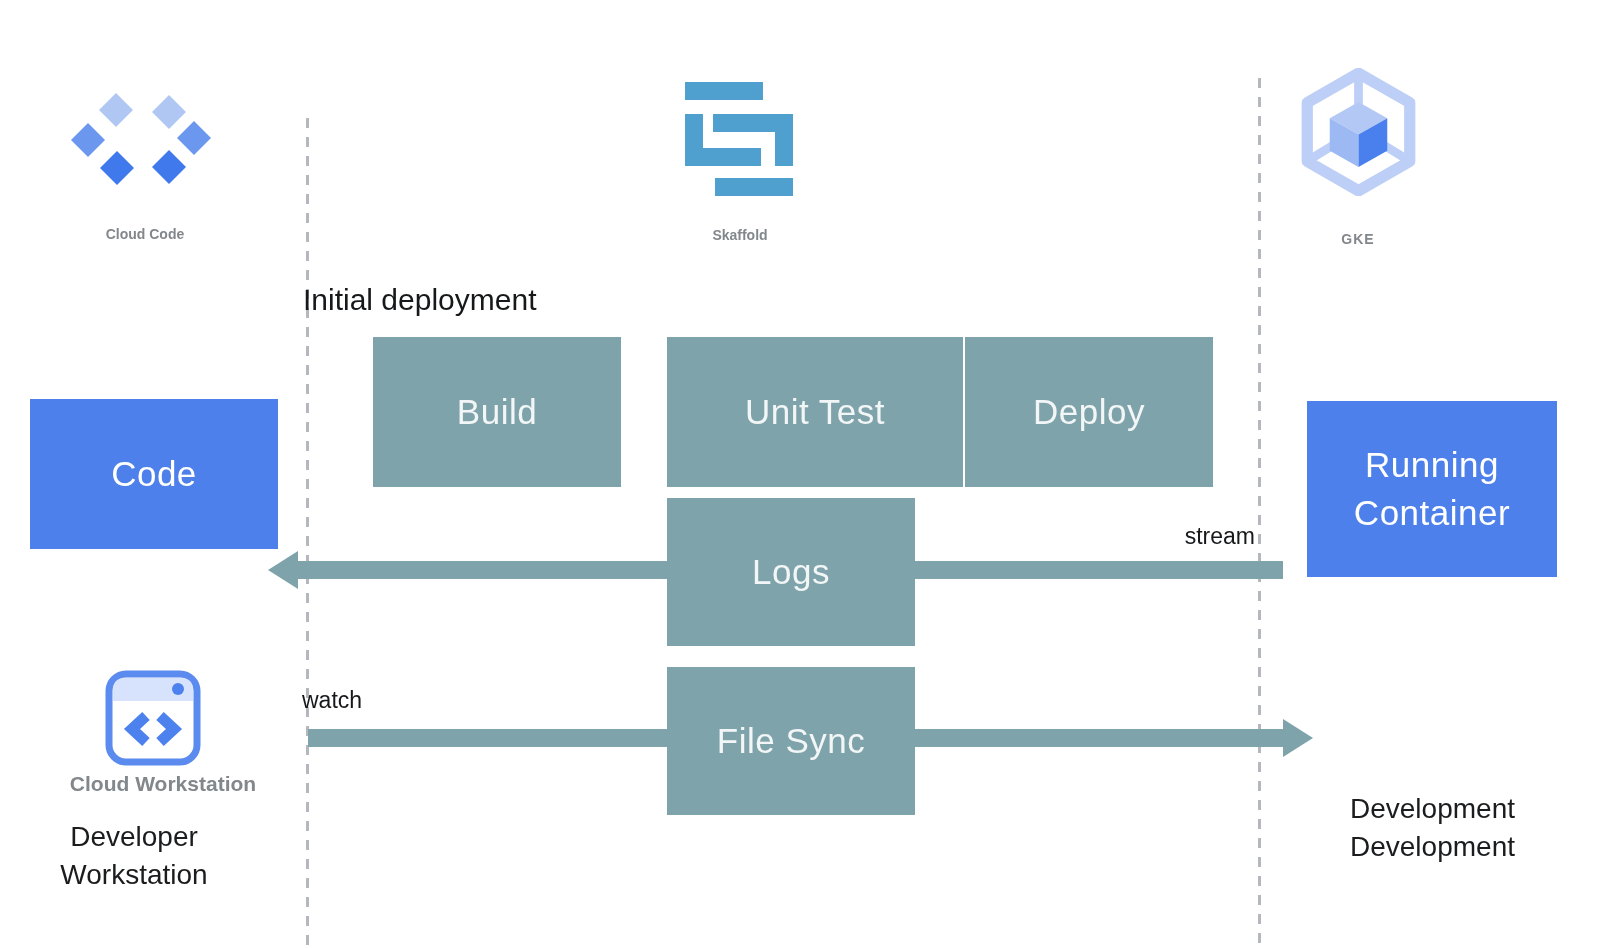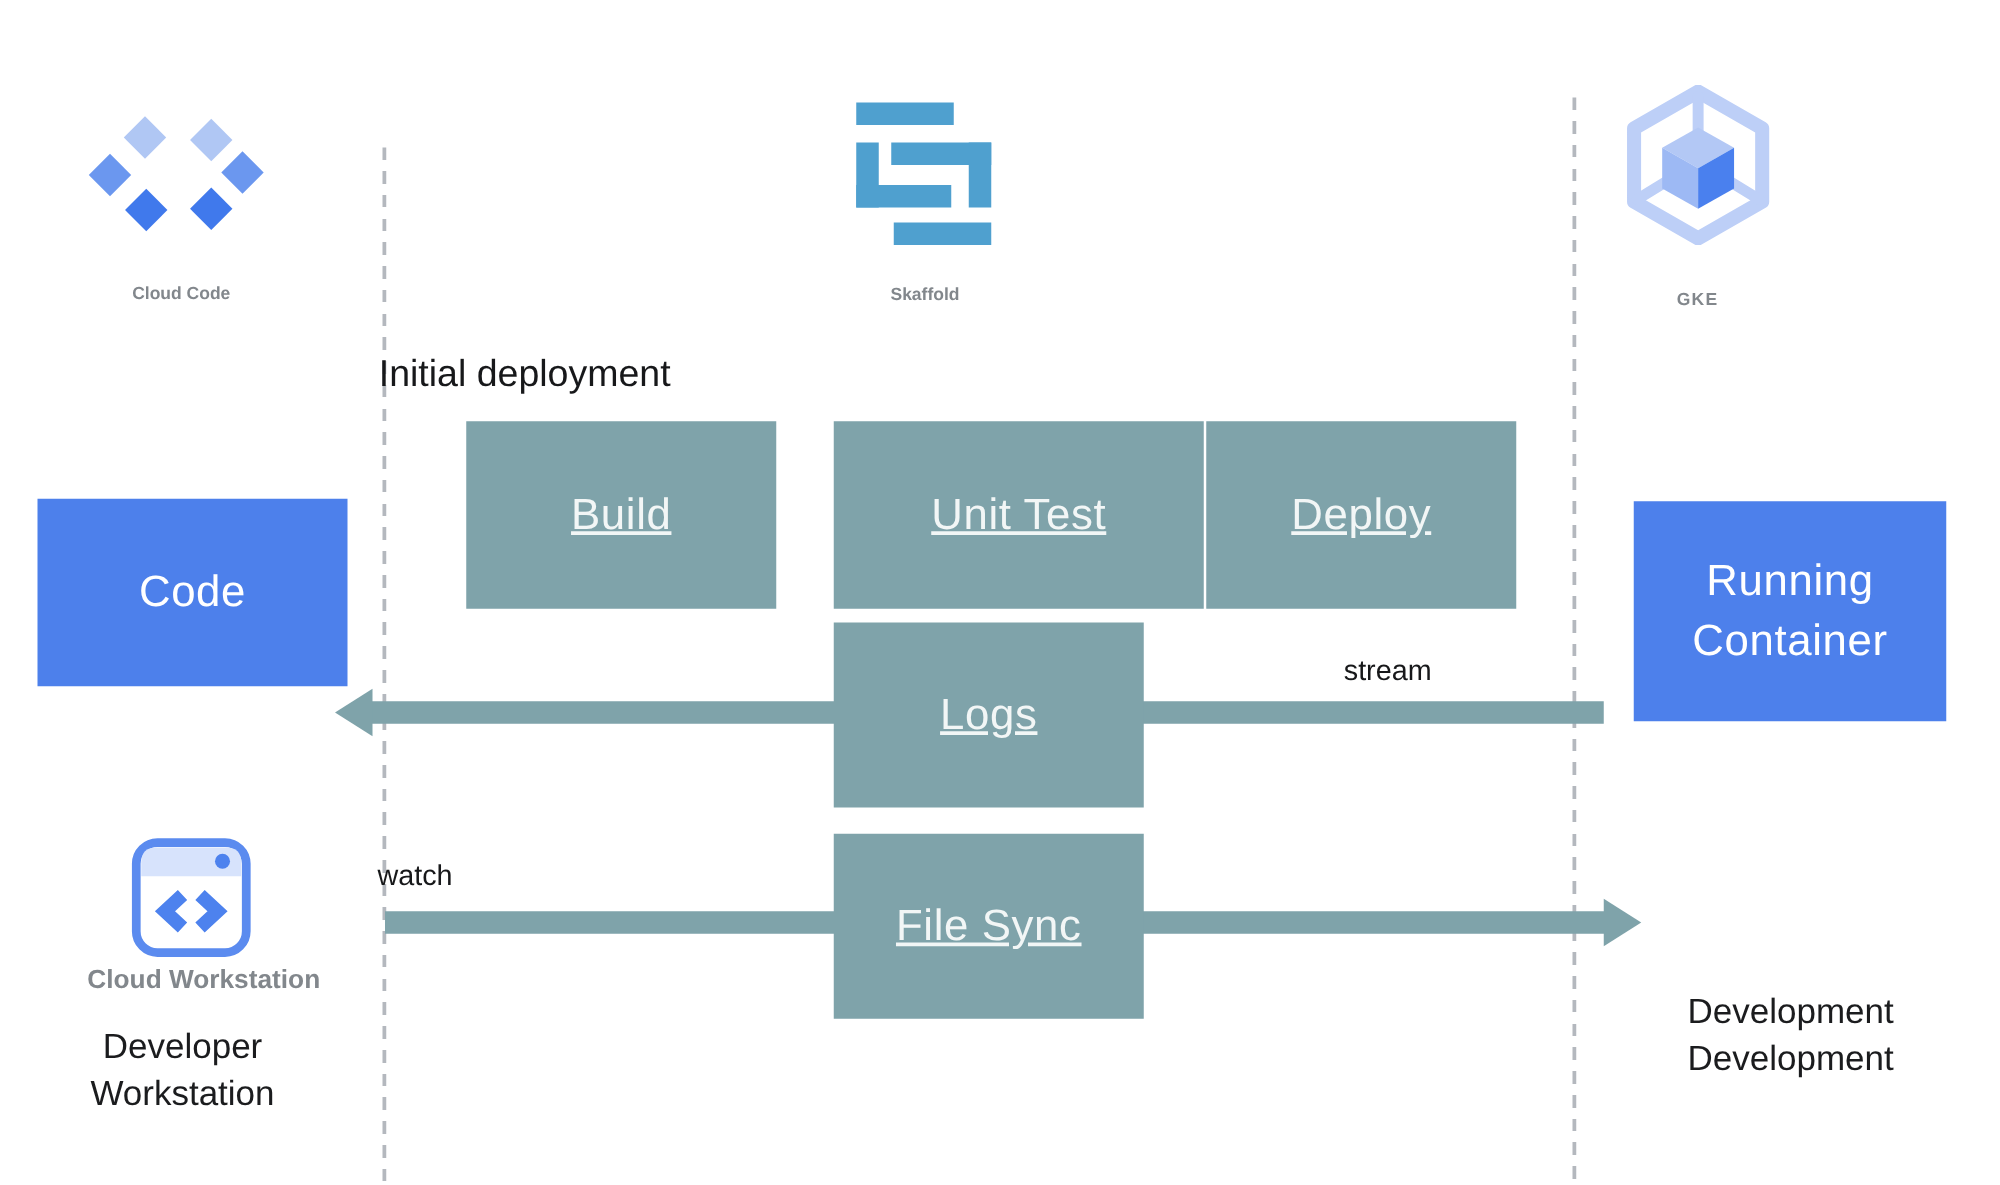--- a/index.html
+++ b/index.html
@@ -12,48 +12,48 @@
     position:absolute;width:3px;
     background:repeating-linear-gradient(to bottom,#b4b8be 0 10px,transparent 10px 19px);
   }
   #dash-left{left:306px;top:118px;height:830px;}
   #dash-right{left:1258px;top:78px;height:870px;}
   
   .node{
     position:absolute;display:flex;align-items:center;justify-content:center;
     color:#f2f6f6;font-size:35px;letter-spacing:.5px;z-index:3;text-align:center;
   }
-  .node.teal{background:#7fa3aa;text-decoration:underline;}
+  .node.teal{background:#7fa3aa;}
   .node.blue{background:#4d80eb;color:#ffffff;}
   #node-code{left:30px;top:399px;width:248px;height:150px;}
   #node-build{left:373px;top:337px;width:248px;height:150px;}
   #node-unit-test{left:667px;top:337px;width:296px;height:150px;}
   #node-deploy{left:965px;top:337px;width:248px;height:150px;}
   #node-logs{left:667px;top:498px;width:248px;height:148px;}
   #node-file-sync{left:667px;top:667px;width:248px;height:148px;}
   #node-running-container{left:1307px;top:401px;width:250px;height:176px;line-height:48px;padding:0 20px;box-sizing:border-box;}
   
   .bar{position:absolute;height:18px;background:#7fa3aa;z-index:1;}
   #stream-bar{left:297px;top:561px;width:986px;}
   #watch-bar{left:308px;top:729px;width:977px;}
   .head{position:absolute;width:0;height:0;z-index:1;}
   #stream-head{left:268px;top:551px;border-top:19px solid transparent;border-bottom:19px solid transparent;border-right:30px solid #7fa3aa;}
   #watch-head{left:1283px;top:719px;border-top:19px solid transparent;border-bottom:19px solid transparent;border-left:30px solid #7fa3aa;}
   
   .annot{position:absolute;color:#17181a;font-size:23px;z-index:4;}
   #annot-initial{left:303px;top:283px;font-size:30px;}
-  #annot-stream{left:1075px;top:523px;width:180px;}
+  #annot-stream{left:1075px;top:523px;width:180px;text-align:right;}
   #annot-watch{left:302px;top:687px;}
   .prod-label{position:absolute;color:#82878c;font-weight:bold;font-size:14px;text-align:center;z-index:4;}
   #label-cloud-code{left:45px;top:226px;width:200px;}
   #label-skaffold{left:640px;top:227px;width:200px;}
   #label-gke{left:1258px;top:231px;width:200px;letter-spacing:1px;}
   #label-cloud-workstation{left:38px;top:772px;width:250px;font-size:21px;}
   .footer-label{position:absolute;color:#1b1c1e;font-size:28px;line-height:38px;text-align:center;z-index:4;}
-  #footer-dev-workstation{left:36px;top:818px;width:220px;}
+  #footer-dev-workstation{left:24px;top:818px;width:220px;}
   #footer-dev-environment{left:1310px;top:790px;width:245px;}
   .icon{position:absolute;z-index:2;}
 </style>
 </head>
 <body>
 
 <div class="canvas">
 
   <div class="dash-line" id="dash-left"></div>
   <div class="dash-line" id="dash-right"></div>

